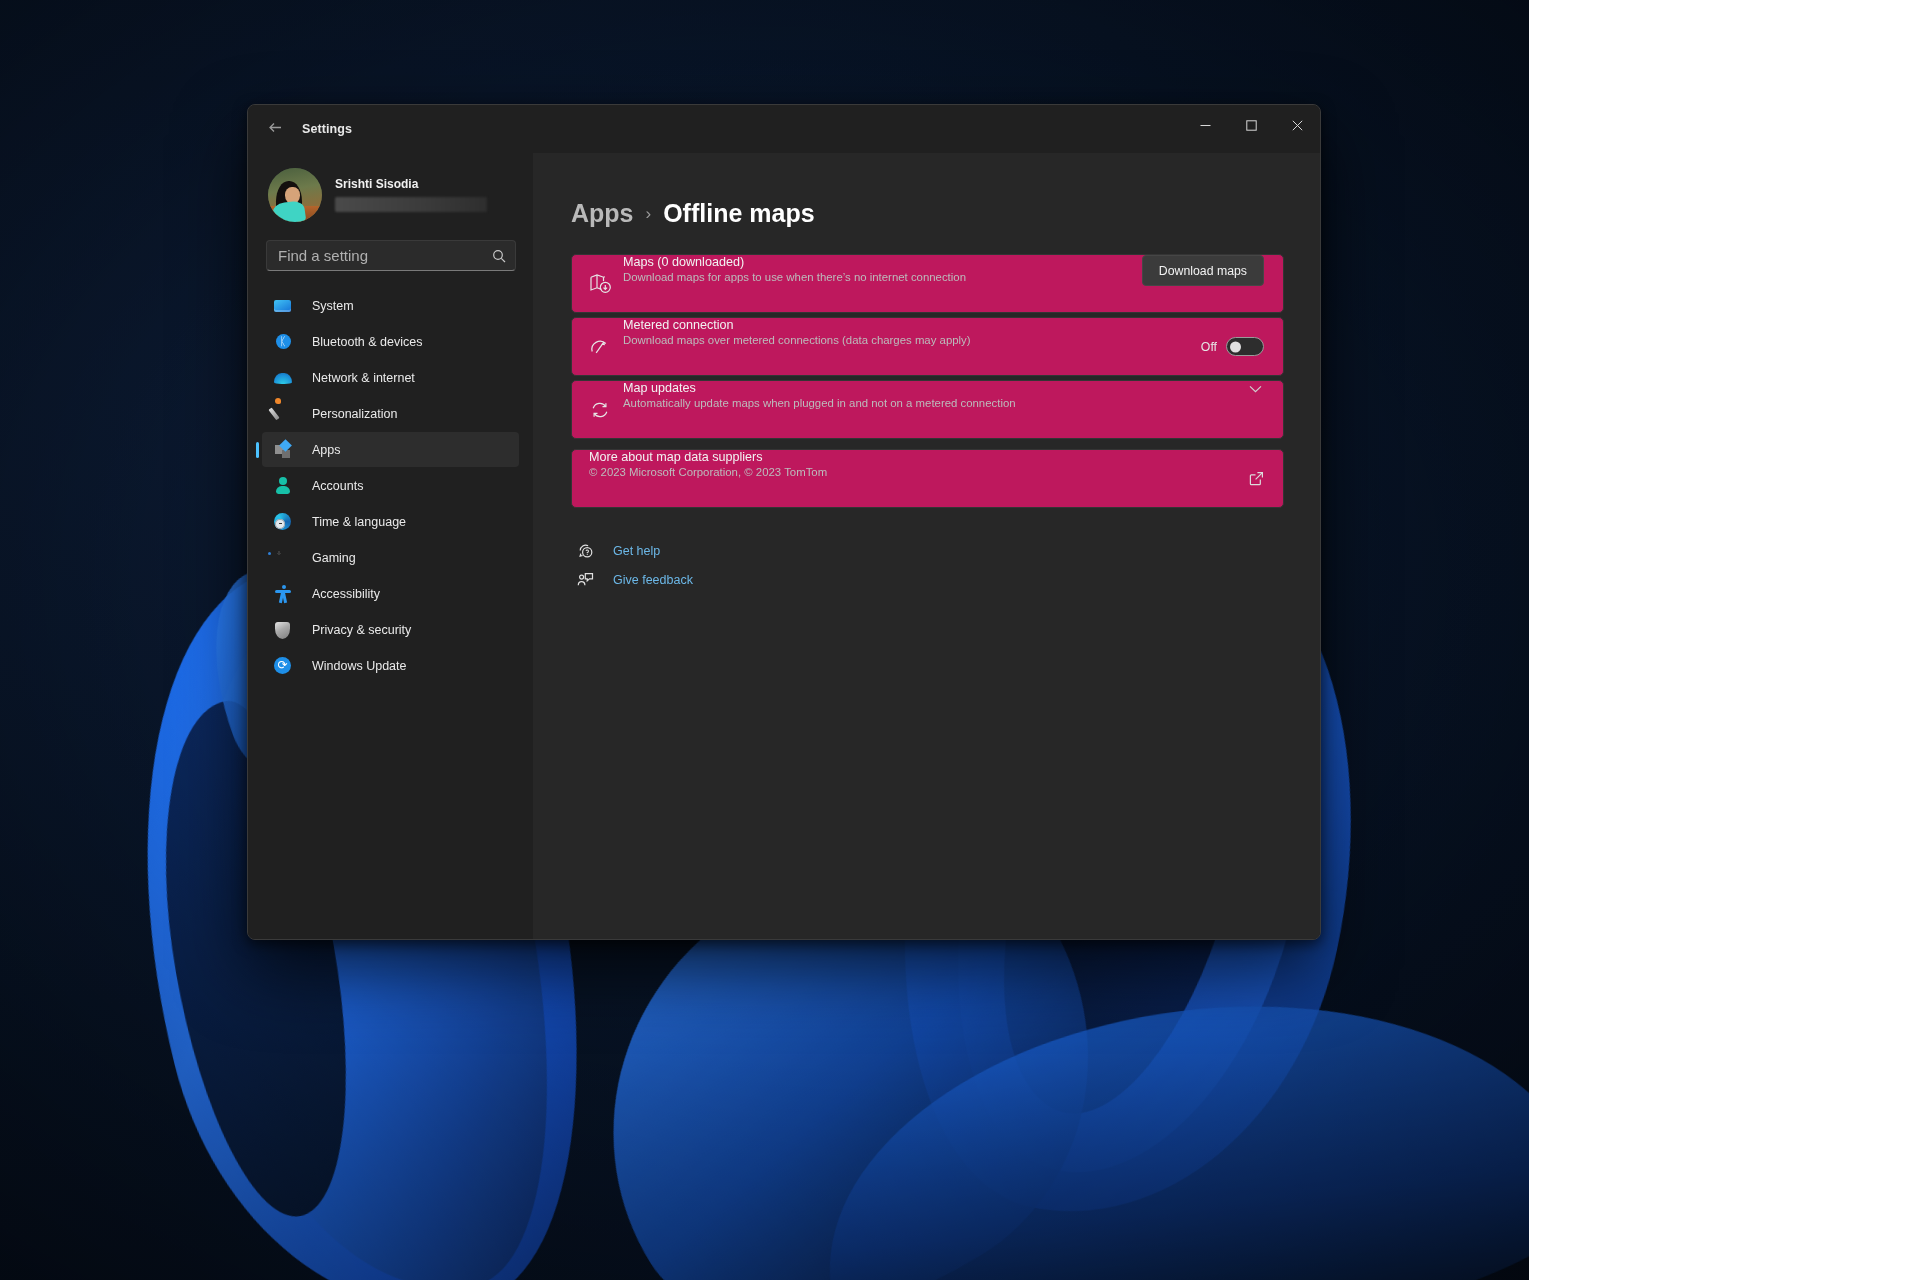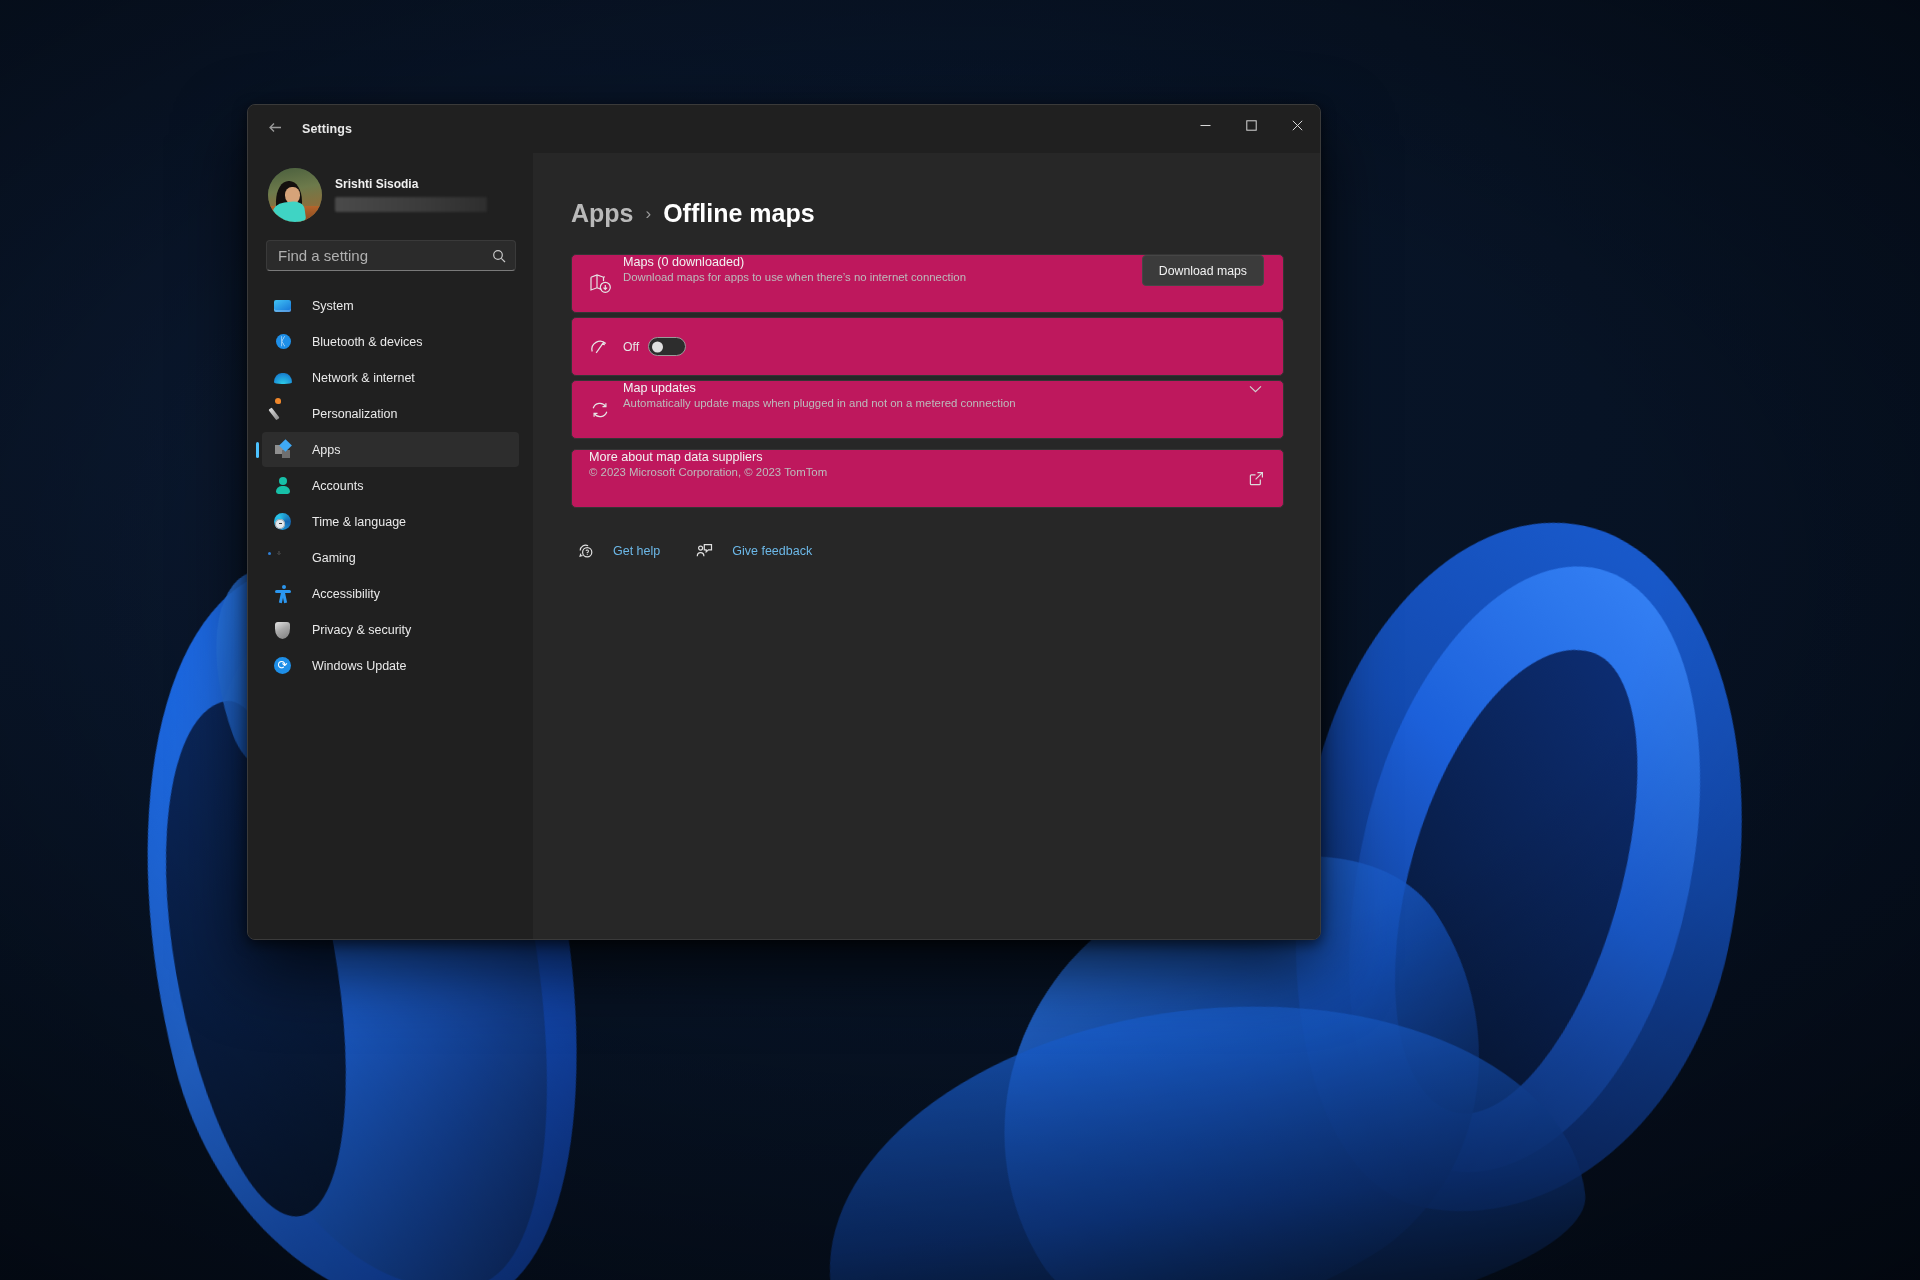--- a/index.html
+++ b/index.html
@@ -7,21 +7,21 @@
   html, body {
     width: 1920px;
     height: 1280px;
     overflow: hidden;
     font-family: "Liberation Sans", sans-serif;
   }
 
   
   #desktop {
     position: relative;
-    width: 1920px;
+    width: 1529px;
     height: 1280px;
     background: radial-gradient(ellipse 140% 110% at 20% 30%, #0b1930 0%, #071325 45%, #040b18 100%);
     overflow: hidden;
   }
   .bloom {
     position: absolute;
     pointer-events: none;
     filter: blur(0.4px);
   }
   
@@ -352,21 +352,21 @@
     transform: translateY(-50%);
     width: 11px; height: 11px;
     border-radius: 50%;
     background: #e0e0e0;
   }
   .chev-expand { color: #d0d0d0; font-size: 13px; padding-right: 2px; }
   .ext-link { color: #dcdcdc; display: flex; align-items: center; }
 
   .card.link-card { height: 59px; margin-top: 10px; }
 
-  .help-links { margin-top: 34px; display: flex; flex-direction: row; gap: 30px; }
+  .help-links { margin-top: 34px; display: flex; flex-direction: column; gap: 12px; }
   .help-row { display: flex; align-items: center; gap: 18px; padding-left: 4px; }
   .help-ico { width: 20px; flex: 0 0 20px; display: flex; align-items: center; justify-content: center; color: #e0e0e0; }
   .help-text { font-size: 12.5px; color: #6cb8e8; }
 </style>
 </head>
 <body>
 
 <div id="desktop">
   <div class="bloom ribbon-a"></div>
   <div class="bloom ribbon-a2"></div>
@@ -543,20 +543,24 @@
 
 
         <div class="card">
           <div class="card-ico">
             <svg width="22" height="22" viewBox="0 0 22 22" fill="none" stroke="currentColor" stroke-width="1.2">
               <path d="M3.2 15.5a8.2 8.2 0 0 1 13.6-8"></path>
               <path d="M7.2 16.8 14.8 6.2"></path>
               <path d="M14.8 6.2l.4 2.4-2.4-.5"></path>
             </svg>
           </div>
+          <div class="card-text">
+            <div class="card-title">Metered connection</div>
+            <div class="card-sub">Download maps over metered connections (data charges may apply)</div>
+          </div>
           <div class="toggle-wrap">
             <span class="toggle-label">Off</span>
             <div class="toggle">
               <span class="knob"></span>
             </div>
           </div>
         </div>
 
         <div class="card">
           <div class="card-ico">

